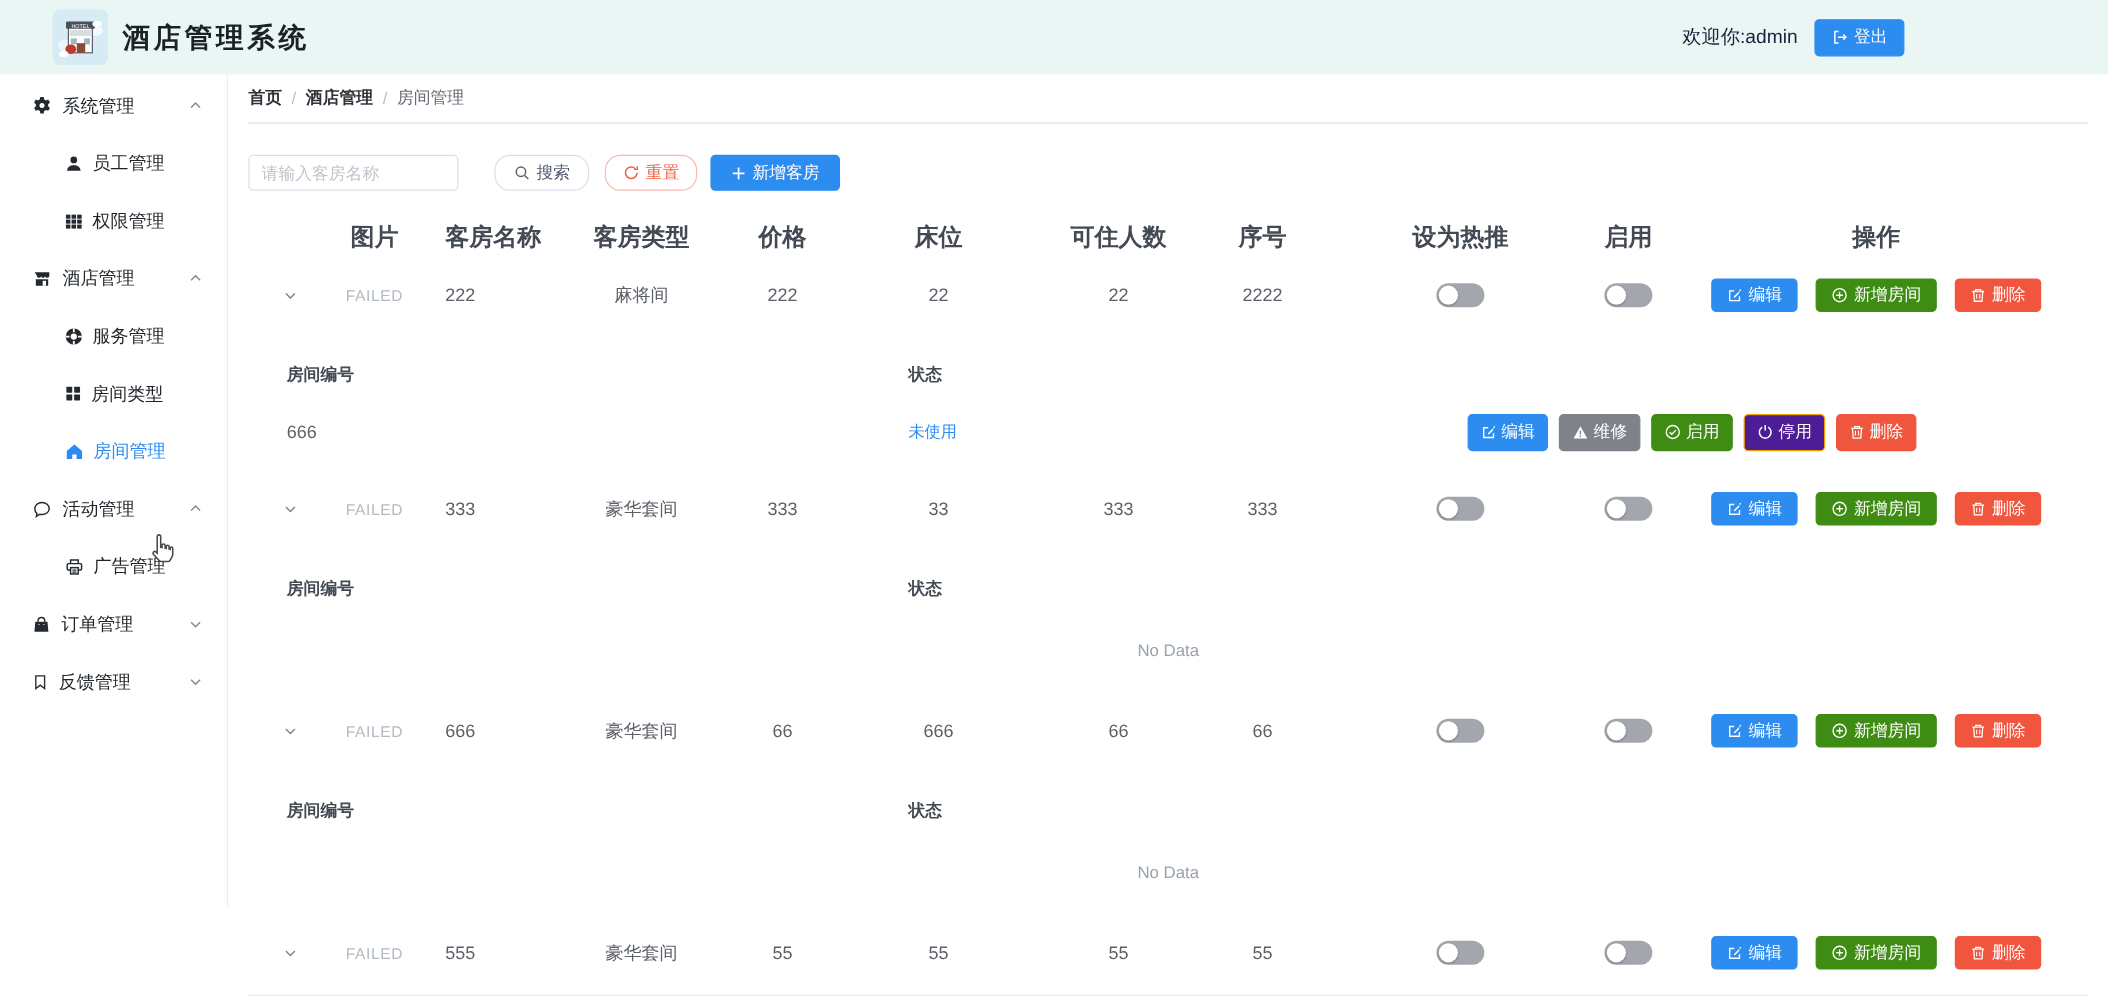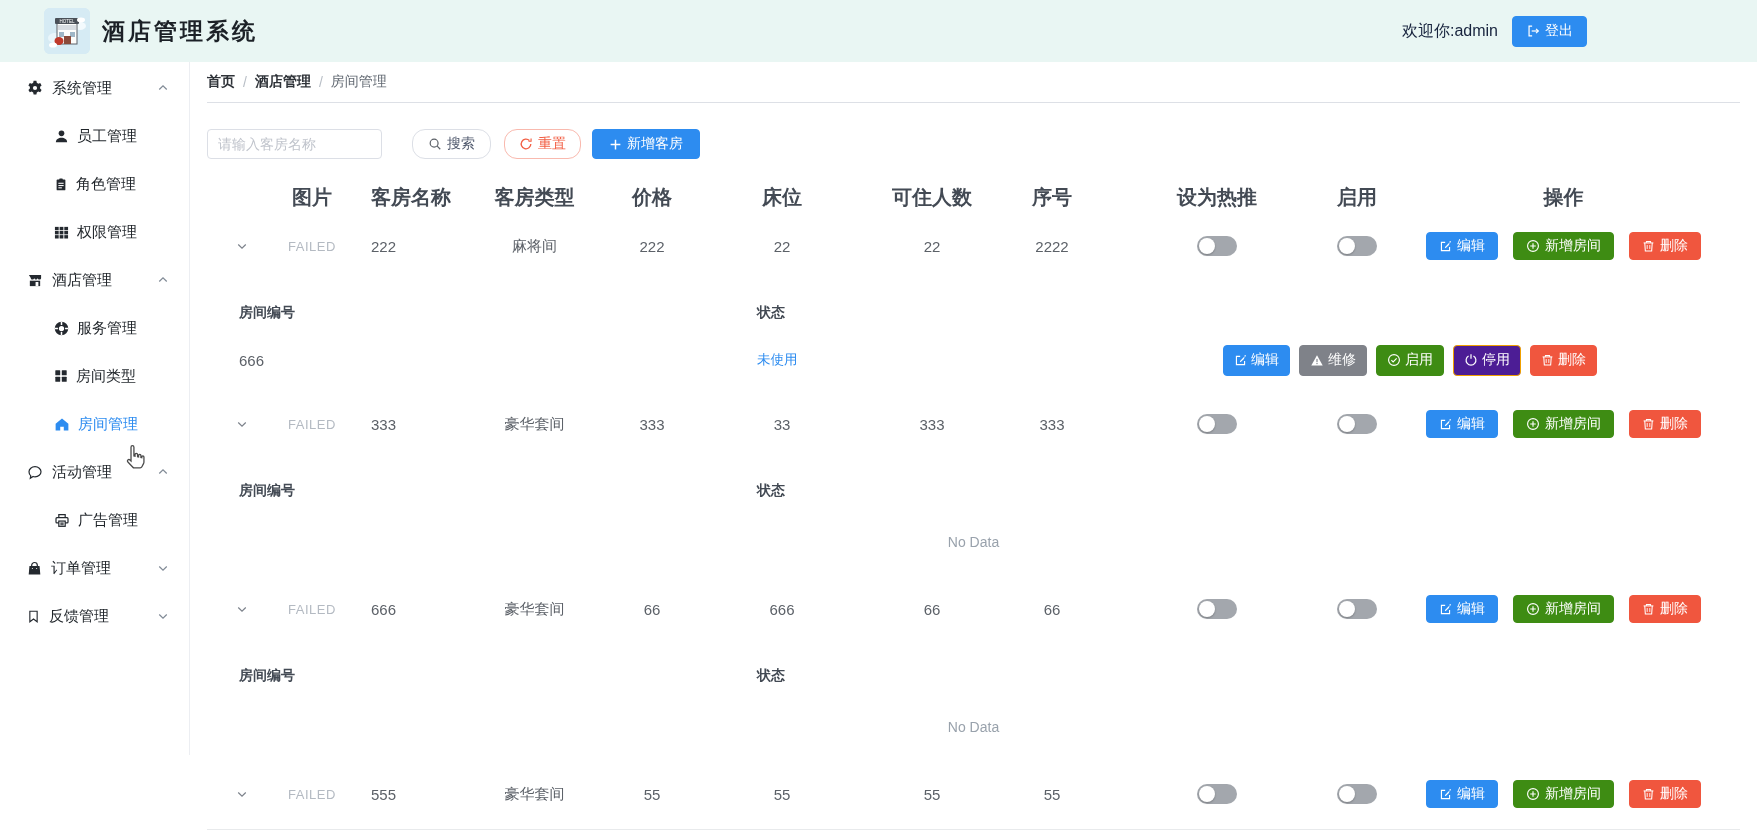--- a/index.html
+++ b/index.html
@@ -159,32 +159,20 @@
           </span>
     </div>
         <div class="nav-item sub">
         <span class="nav-ico">
             <svg width="15" height="15" viewBox="0 0 16 16" fill="currentColor">
               <circle cx="8" cy="4.6" r="3"></circle>
               <path d="M2 14.2c0-3.4 2.7-5 6-5s6 1.6 6 5z"></path>
             </svg>
           </span>
         <span>员工管理</span>
-      </div>
-        <div class="nav-item sub">
-        <span class="nav-ico">
-            <svg width="14" height="15" viewBox="0 0 16 16">
-              <rect x="3" y="2.4" width="10" height="12.2" rx="1" fill="currentColor"></rect>
-              <rect x="6" y="1" width="4" height="2.6" rx="0.8" fill="currentColor"></rect>
-              <rect x="5" y="6" width="6" height="1.2" fill="#fff"></rect>
-              <rect x="5" y="8.6" width="6" height="1.2" fill="#fff"></rect>
-              <rect x="5" y="11.2" width="4" height="1.2" fill="#fff"></rect>
-            </svg>
-          </span>
-        <span>角色管理</span>
       </div>
         <div class="nav-item sub">
         <span class="nav-ico">
             <svg width="15" height="15" viewBox="0 0 16 16" fill="currentColor">
               <g>
                 <rect x="1" y="2" width="4" height="3.6"></rect>
                 <rect x="6" y="2" width="4" height="3.6"></rect>
                 <rect x="11" y="2" width="4" height="3.6"></rect>
                 <rect x="1" y="6.4" width="4" height="3.6"></rect>
                 <rect x="6" y="6.4" width="4" height="3.6"></rect>

